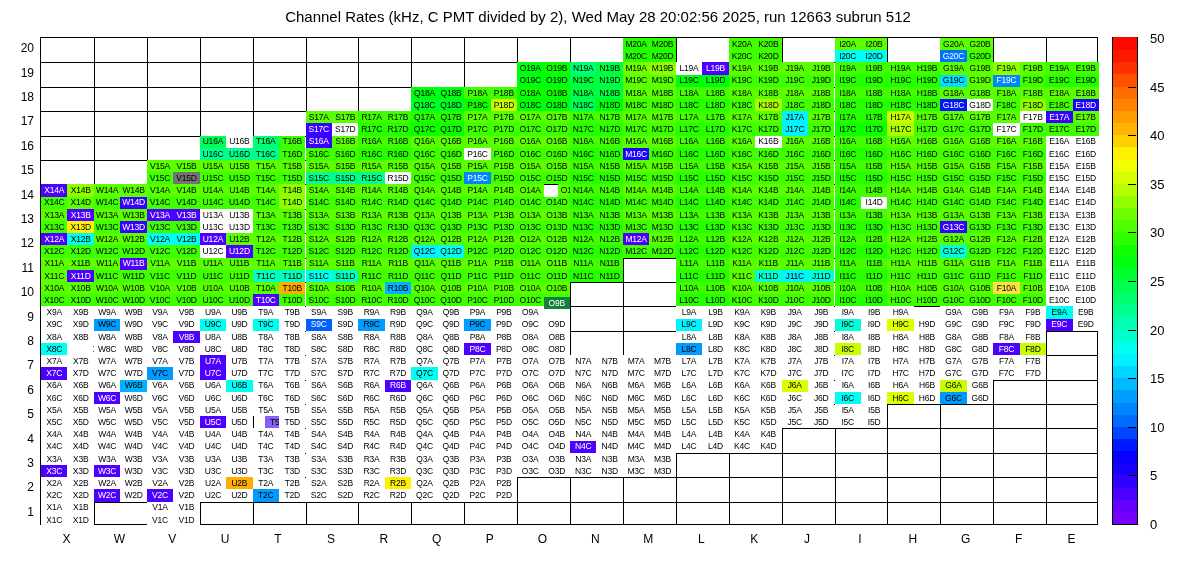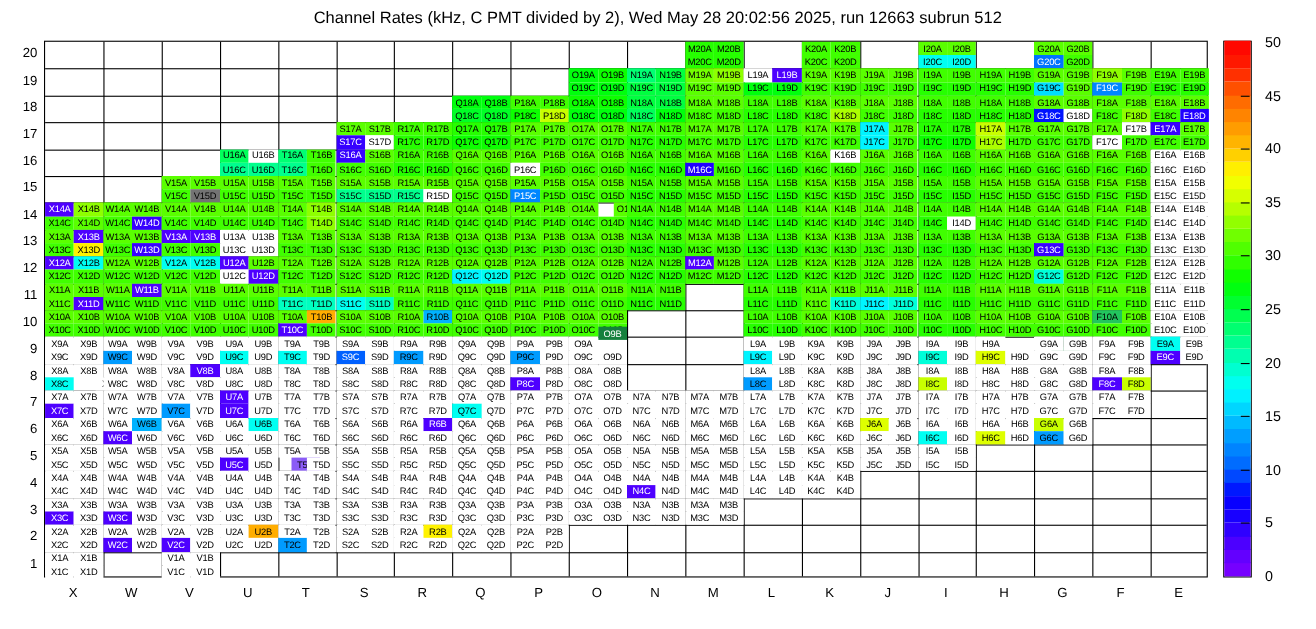--- a/index.html
+++ b/index.html
@@ -755,21 +755,21 @@
       <div class="cell" title="I10C = 29 kHz" style="left: 793.5px; top: 256.2px; width: 26.45px; height: 12.2px; background: rgb(38, 255, 0); color: rgb(0, 0, 0);">I10C</div>
       <div class="cell" title="I10D = 29 kHz" style="left: 819.95px; top: 256.2px; width: 26.45px; height: 12.2px; background: rgb(38, 255, 0); color: rgb(0, 0, 0);">I10D</div>
       <div class="cell" title="H10A = 31 kHz" style="left: 846.4px; top: 244px; width: 26.45px; height: 12.2px; background: rgb(90, 255, 0); color: rgb(0, 0, 0);">H10A</div>
       <div class="cell" title="H10B = 31 kHz" style="left: 872.85px; top: 244px; width: 26.45px; height: 12.2px; background: rgb(90, 255, 0); color: rgb(0, 0, 0);">H10B</div>
       <div class="cell" title="H10C = 30 kHz" style="left: 846.4px; top: 256.2px; width: 26.45px; height: 12.2px; background: rgb(64, 255, 0); color: rgb(0, 0, 0);">H10C</div>
       <div class="cell" title="H10D = 30 kHz" style="left: 872.85px; top: 256.2px; width: 26.45px; height: 12.2px; background: rgb(64, 255, 0); color: rgb(0, 0, 0);">H10D</div>
       <div class="cell" title="G10A = 31 kHz" style="left: 899.3px; top: 244px; width: 26.45px; height: 12.2px; background: rgb(90, 255, 0); color: rgb(0, 0, 0);">G10A</div>
       <div class="cell" title="G10B = 31 kHz" style="left: 925.75px; top: 244px; width: 26.45px; height: 12.2px; background: rgb(90, 255, 0); color: rgb(0, 0, 0);">G10B</div>
       <div class="cell" title="G10C = 30 kHz" style="left: 899.3px; top: 256.2px; width: 26.45px; height: 12.2px; background: rgb(64, 255, 0); color: rgb(0, 0, 0);">G10C</div>
       <div class="cell" title="G10D = 30 kHz" style="left: 925.75px; top: 256.2px; width: 26.45px; height: 12.2px; background: rgb(64, 255, 0); color: rgb(0, 0, 0);">G10D</div>
-      <div class="cell" title="F10A = 31 kHz" style="left: 952.2px; top: 244px; width: 26.45px; height: 12.2px; background: #22c55e; color: rgb(0, 0, 0);">F10A</div>
+      <div class="cell" title="F10A = 31 kHz" style="left: 952.2px; top: 244px; width: 26.45px; height: 12.2px; background: #fde047; color: rgb(0, 0, 0);">F10A</div>
       <div class="cell" title="F10B = 31 kHz" style="left: 978.65px; top: 244px; width: 26.45px; height: 12.2px; background: rgb(90, 255, 0); color: rgb(0, 0, 0);">F10B</div>
       <div class="cell" title="F10C = 30 kHz" style="left: 952.2px; top: 256.2px; width: 26.45px; height: 12.2px; background: rgb(64, 255, 0); color: rgb(0, 0, 0);">F10C</div>
       <div class="cell" title="F10D = 30 kHz" style="left: 978.65px; top: 256.2px; width: 26.45px; height: 12.2px; background: rgb(64, 255, 0); color: rgb(0, 0, 0);">F10D</div>
       <div class="cell" title="E10A = 0 kHz" style="left: 1005.1px; top: 244px; width: 26.45px; height: 12.2px; background: rgb(255, 255, 255); color: rgb(0, 0, 0);">E10A</div>
       <div class="cell" title="E10B = 0 kHz" style="left: 1031.55px; top: 244px; width: 26.45px; height: 12.2px; background: rgb(255, 255, 255); color: rgb(0, 0, 0);">E10B</div>
       <div class="cell" title="E10C = 0 kHz" style="left: 1005.1px; top: 256.2px; width: 26.45px; height: 12.2px; background: rgb(255, 255, 255); color: rgb(0, 0, 0);">E10C</div>
       <div class="cell" title="E10D = 0 kHz" style="left: 1031.55px; top: 256.2px; width: 26.45px; height: 12.2px; background: rgb(255, 255, 255); color: rgb(0, 0, 0);">E10D</div>
       <div class="cell" title="X9A = 0 kHz" style="left: 0px; top: 268.4px; width: 26.45px; height: 12.2px; background: rgb(255, 255, 255); color: rgb(0, 0, 0);">X9A</div>
       <div class="cell" title="X9B = 0 kHz" style="left: 26.45px; top: 268.4px; width: 26.45px; height: 12.2px; background: rgb(255, 255, 255); color: rgb(0, 0, 0);">X9B</div>
       <div class="cell" title="X9C = 0 kHz" style="left: 0px; top: 280.6px; width: 26.45px; height: 12.2px; background: rgb(255, 255, 255); color: rgb(0, 0, 0);">X9C</div>

